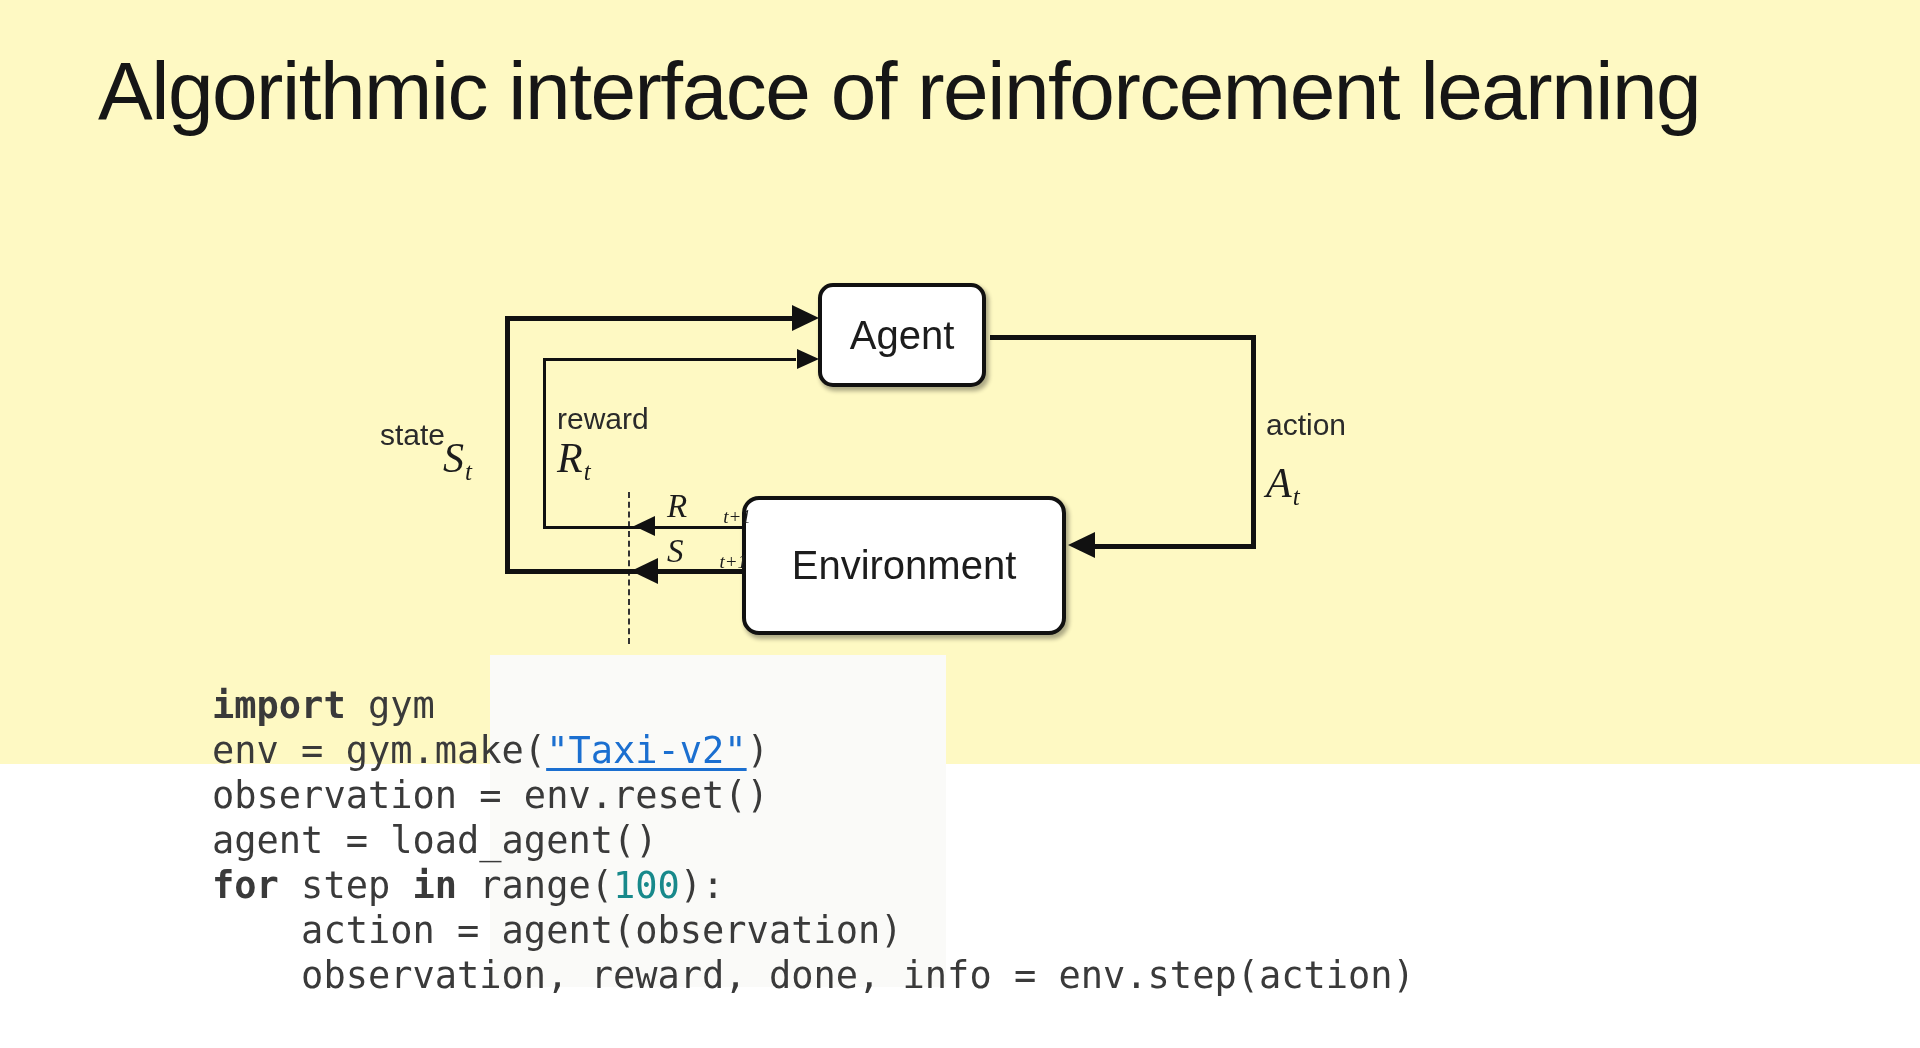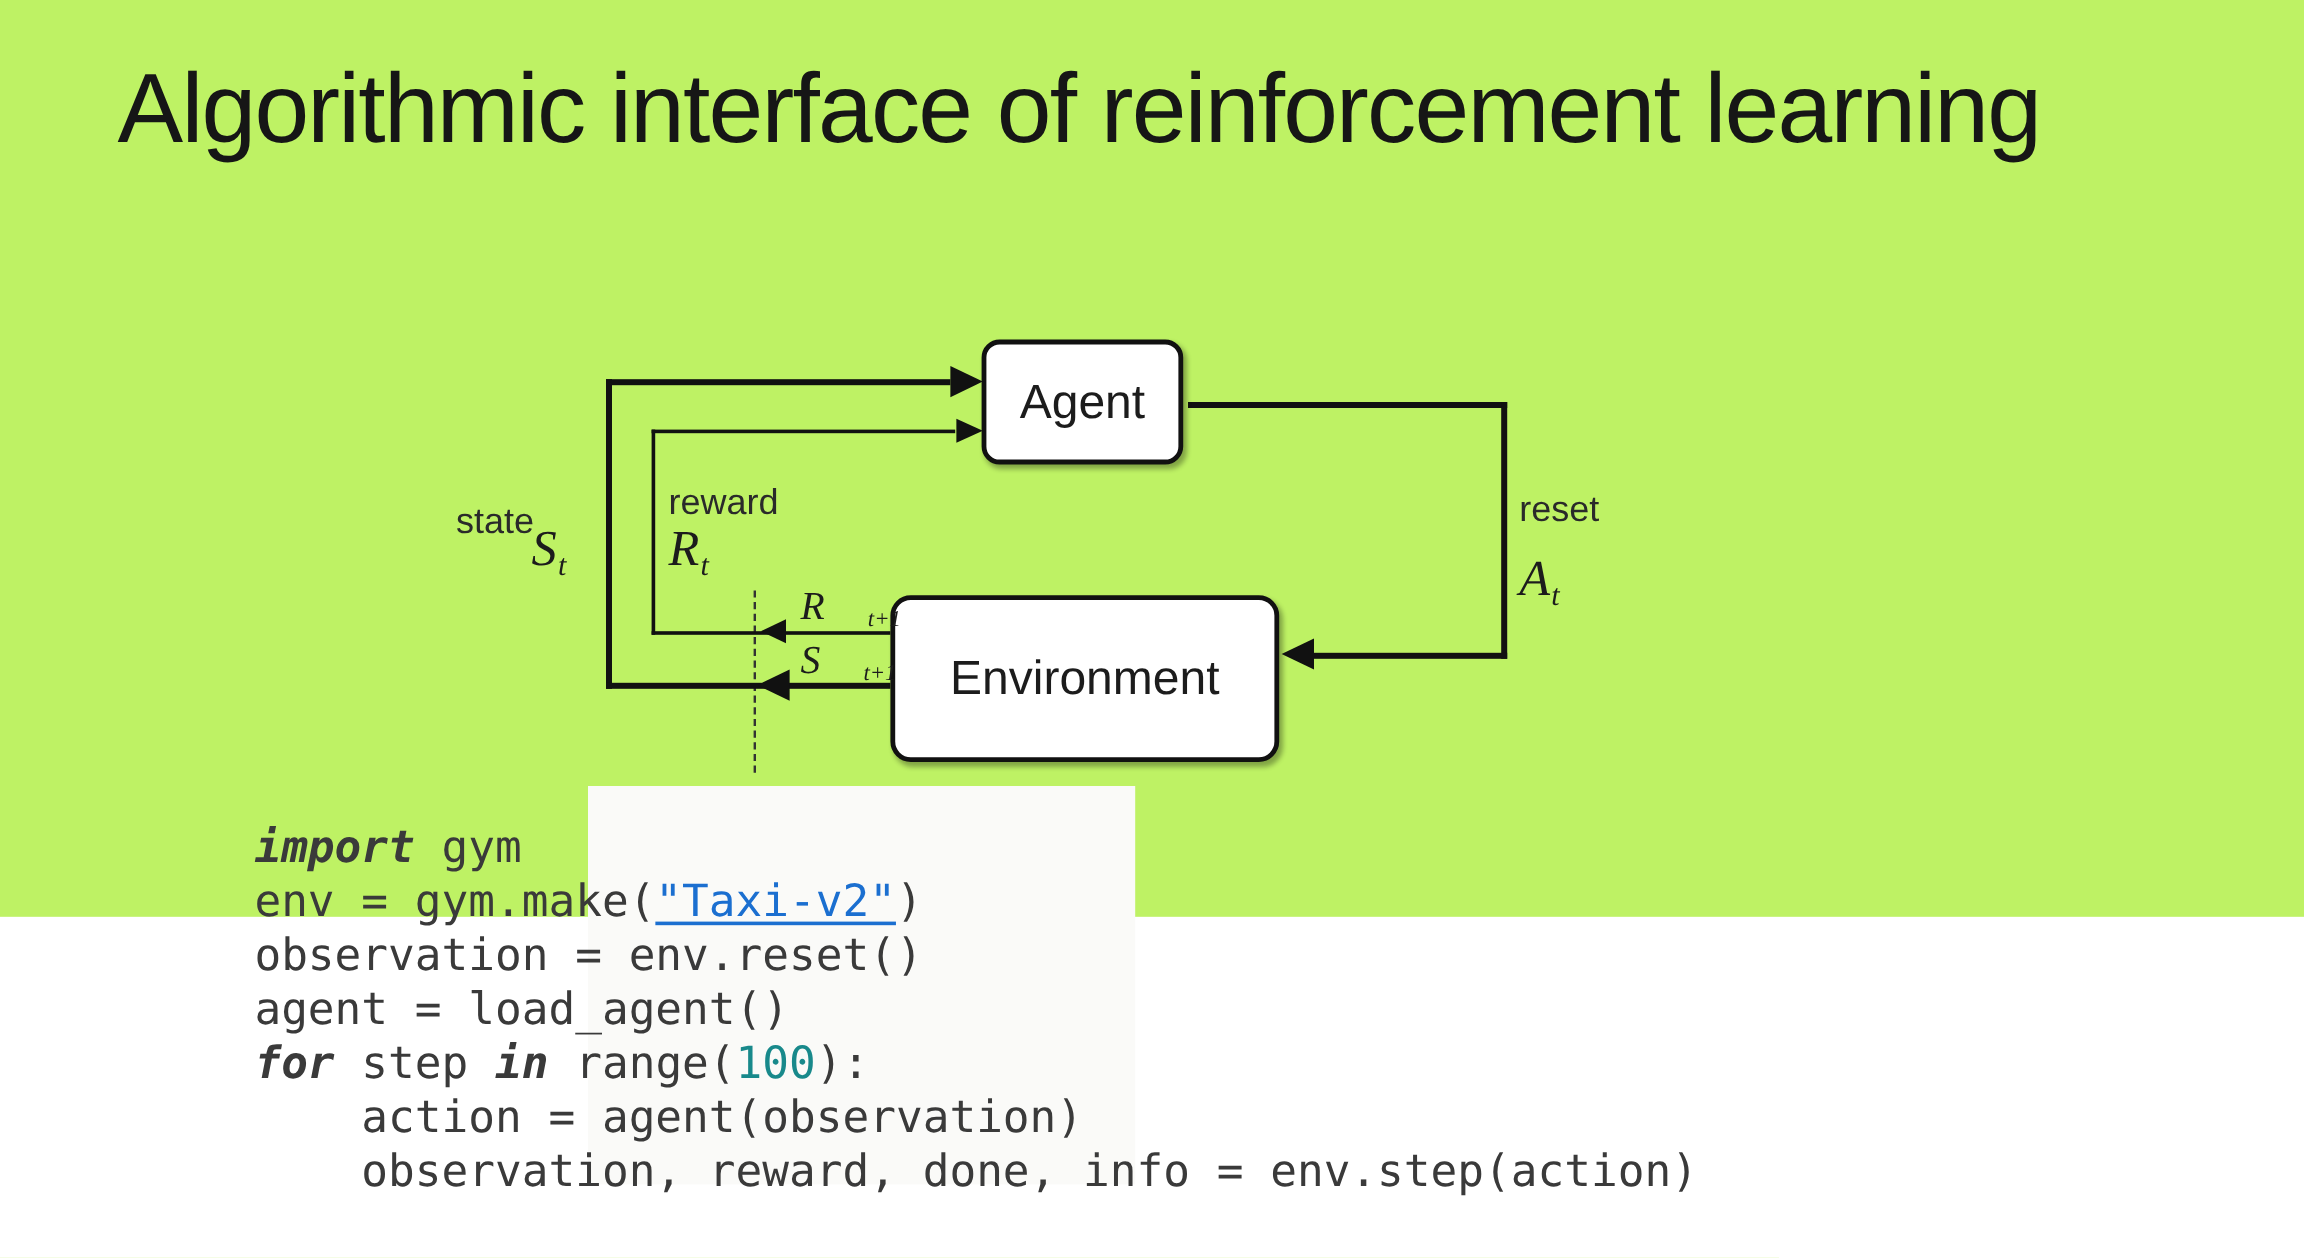--- a/index.html
+++ b/index.html
@@ -7,21 +7,21 @@
     --line:#111111;
     --label:#2a2a2a;
     --code:#3a3a3a;
     --link-blue:#1b6fd0;
     --num-teal:#18898b;
     --code-bg:#fafaf8;
   }
   *{margin:0;padding:0;box-sizing:border-box;}
   html,body{width:1920px;height:1048px;background:#ffffff;overflow:hidden;
     font-family:"Liberation Sans",sans-serif;}
-  .slide{position:absolute;left:0;top:0;width:1920px;height:764px;background:#bef264;}
+  .slide{position:absolute;left:0;top:0;width:1920px;height:764px;background:#fef9c3;}
 
   .title{
     position:absolute;left:98px;top:44px;width:1800px;
     font-size:82px;font-weight:400;letter-spacing:-1.5px;color:var(--ink);
     white-space:nowrap;
   }
 
   
   .diagram{position:absolute;left:0;top:0;width:1920px;height:1048px;filter:blur(0.45px);}
   .node{
@@ -80,21 +80,21 @@
   .sym-next-state{left:667px;top:533px;}
 
   
   .code-bg{position:absolute;left:490px;top:655px;width:456px;height:332px;background:var(--code-bg);z-index:0;}
   .code{
     position:absolute;left:212px;top:683px;z-index:1;
     font-family:"DejaVu Sans Mono","Liberation Mono",monospace;
     font-size:37px;line-height:45px;color:var(--code);white-space:pre;
   }
   .code-line{height:45px;}
-  .tok-kw{font-weight:bold;font-style:italic;}
+  .tok-kw{font-weight:bold;}
   .tok-link{color:var(--link-blue);text-decoration:underline;text-underline-offset:5px;text-decoration-thickness:2.5px;cursor:pointer;}
   .tok-num{color:var(--num-teal);}
 </style>
 </head>
 <body>
 
 <div class="slide">
 
   <div class="title">Algorithmic interface of reinforcement learning</div>
 
@@ -121,21 +121,21 @@
 
     <div class="node env-box">
       <span>Environment</span>
     </div>
     <div class="node agent-box">
       <span>Agent</span>
     </div>
 
     <div class="dlabel lbl-state">state</div>
     <div class="dlabel lbl-reward">reward</div>
-    <div class="dlabel lbl-action">reset</div>
+    <div class="dlabel lbl-action">action</div>
 
     <div class="math sym-state"><span class="base">S</span><span class="sub">t</span></div>
     <div class="math sym-reward"><span class="base">R</span><span class="sub">t</span></div>
     <div class="math sym-action"><span class="base">A</span><span class="sub">t</span></div>
     <div class="math next sym-next-reward"><span class="base">R</span><span class="sub">t+1</span></div>
     <div class="math next sym-next-state"><span class="base">S</span><span class="sub">t+1</span></div>
   </div>
 
   <div class="code-bg"></div>
   <div class="code"><div class="code-line"><span class="tok-kw">import</span><span class="tok-p"> gym</span></div><div class="code-line"><span class="tok-p">env = gym.make(</span><span class="tok-link">"Taxi-v2"</span><span class="tok-p">)</span></div><div class="code-line"><span class="tok-p">observation = env.reset()</span></div><div class="code-line"><span class="tok-p">agent = load_agent()</span></div><div class="code-line"><span class="tok-kw">for</span><span class="tok-p"> step </span><span class="tok-kw">in</span><span class="tok-p"> range(</span><span class="tok-num">100</span><span class="tok-p">):</span></div><div class="code-line"><span class="tok-p">    action = agent(observation)</span></div><div class="code-line"><span class="tok-p">    observation, reward, done, info = env.step(action)</span></div></div>

